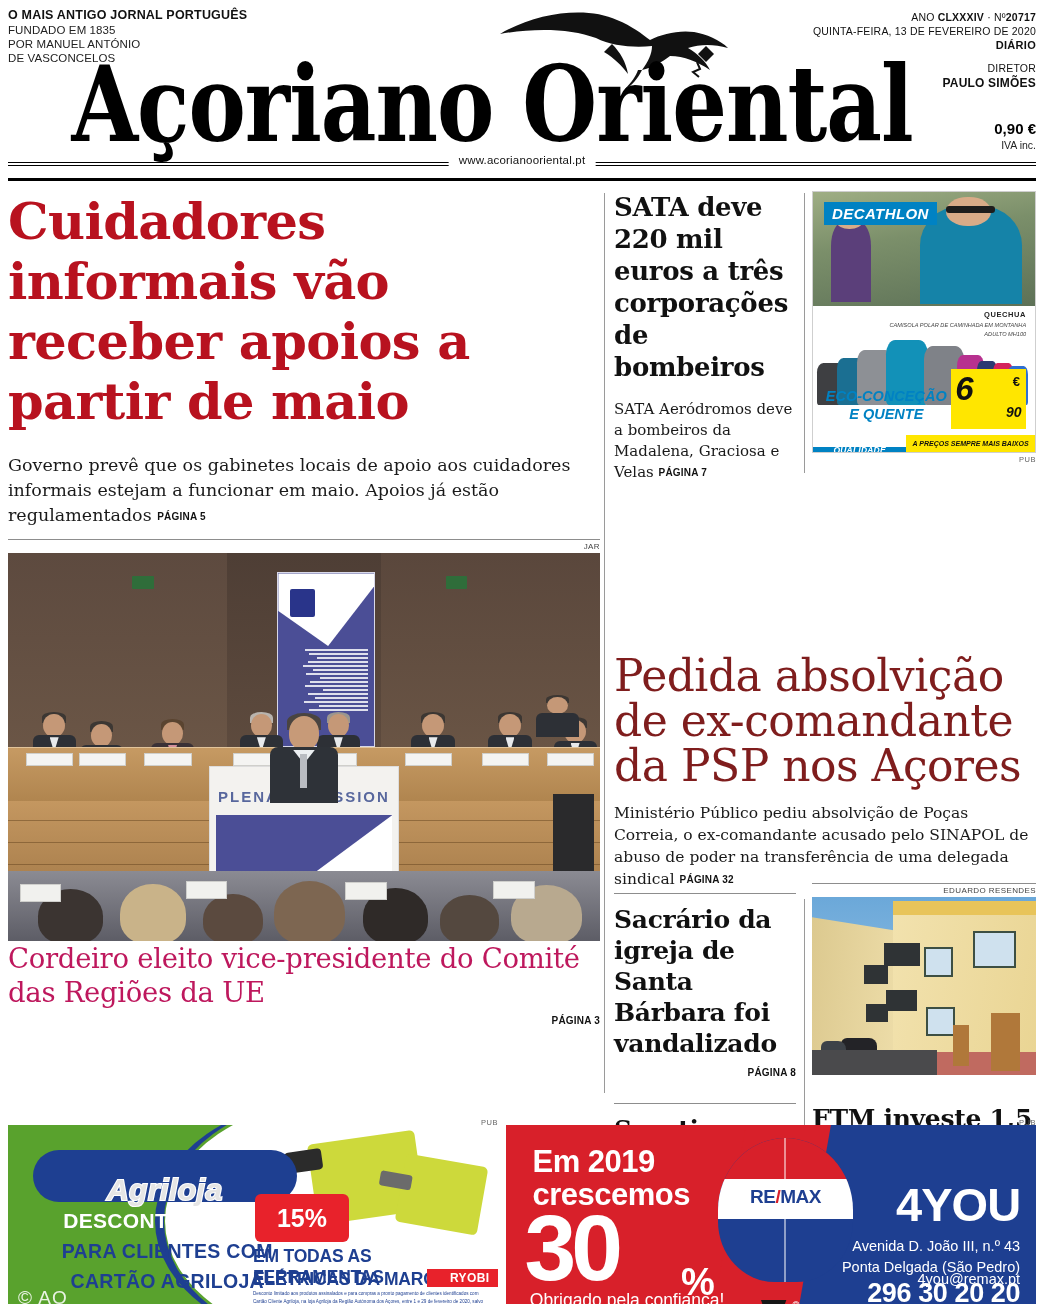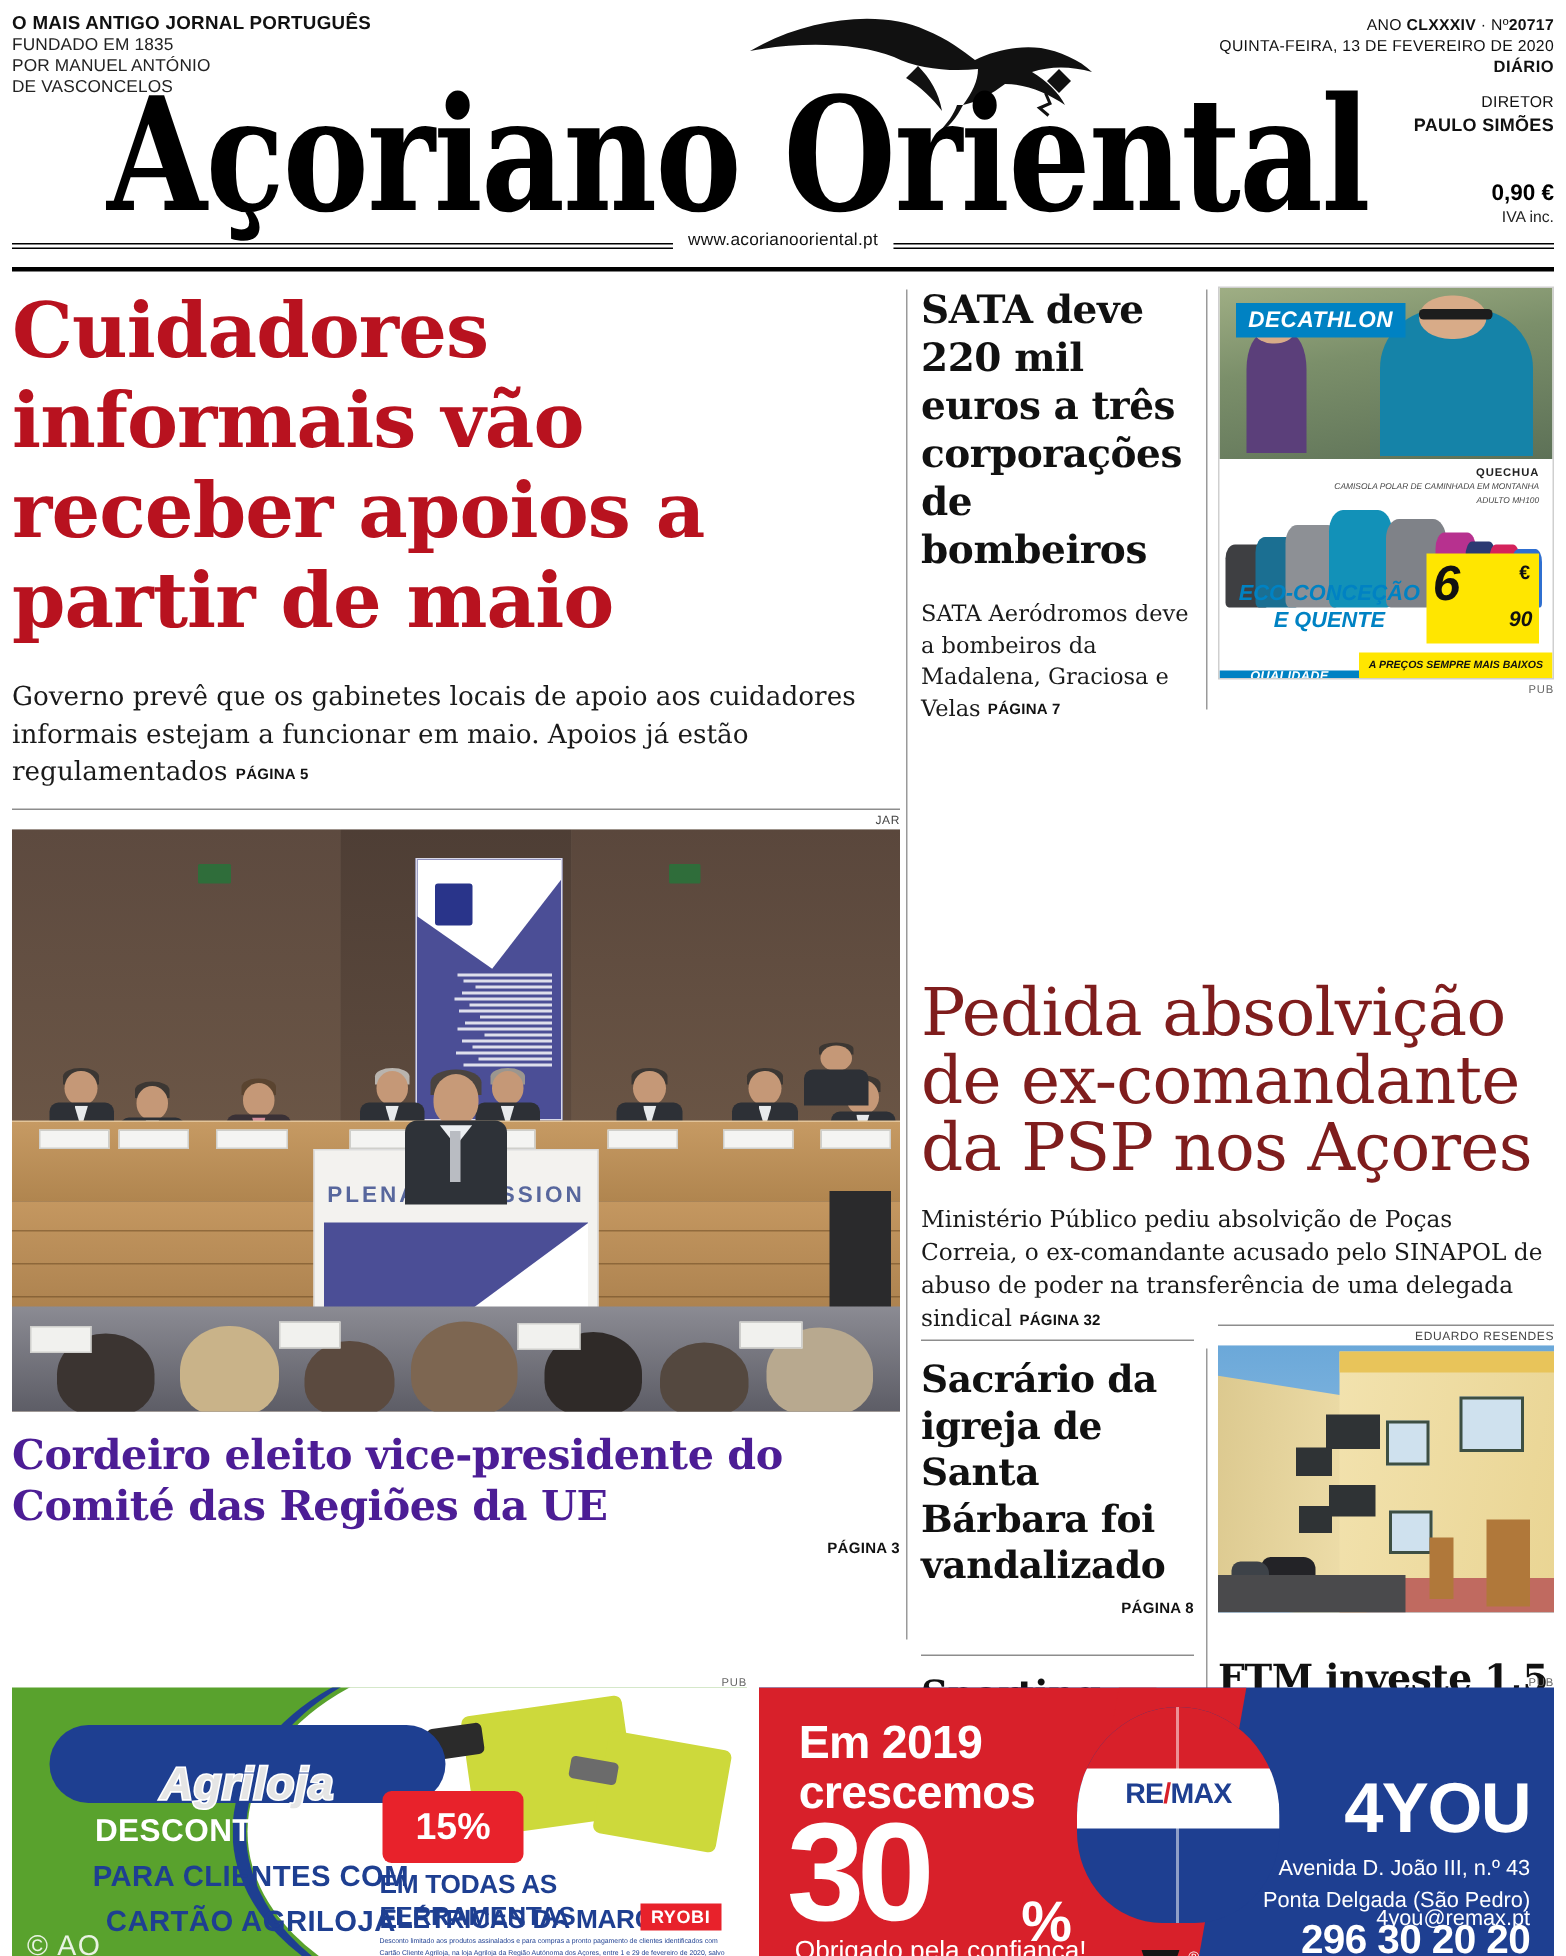--- a/index.html
+++ b/index.html
@@ -158,22 +158,22 @@
   .pm-panelist .c { position:absolute; left:40%; top:46%; width:20%; height:30%; background:#e8eaec; clip-path: polygon(0 0,100% 0,50% 100%); }
   .pm-nameplate { position:absolute; height:3.4%; background:#f4f4f2; border:1px solid #cfcfcb; top:51.5%; }
   .pm-audience { position:absolute; left:0; top:82%; width:100%; height:18%; background:linear-gradient(180deg,#8b8b93,#5d5d66); }
   .pm-aud-h { position:absolute; bottom:-4%; border-radius:50% 50% 40% 40%; }
   .pm-screenlight { position:absolute; background:#f1f1ee; border:1px solid #cfcfcc; }
   .pm-exit { position:absolute; width:3.6%; height:3.2%; background:#2f6d3a; border-radius:1px; }
   .pm-cam { position:absolute; right:1%; top:62%; width:7%; height:26%; background:#2a2a2c; }
   .pm-cam:after{ content:""; position:absolute; left:38%; top:100%; width:10%; height:40%; background:#2a2a2c;}
 
   .cap-head {
-    font-family:"DejaVu Serif", serif; font-weight:bold; font-size:27.5px; line-height:34px;
-    color:#4c1d95; margin-top: 12px; letter-spacing:-.3px;
+    font-family:"DejaVu Serif", serif; font-weight:normal; font-size:27.5px; line-height:34px;
+    color:#be185d; letter-spacing:-.3px;
   }
   .cap-pg { text-align:right; margin-top:2px; }
 
   
   .col-mid { position:absolute; left: 614px; top: 10px; width: 188px; }
   .col-right { position:absolute; left: 812px; top: 10px; width: 224px; }
 
   .h-black {
     font-family:"DejaVu Serif", serif; font-weight:bold; color:#111;
     font-size: 26px; line-height: 32px; letter-spacing:-.3px;
@@ -262,21 +262,21 @@
   .ad-agri .l-b { position:absolute; left:3.5%; top:60%; width:58%; text-align:center; font-size:19.5px; font-weight:bold; color:#1e3f91; letter-spacing:.3px;}
   .ad-agri .l-c { position:absolute; left:3.5%; top:75.5%; width:58%; text-align:center; font-size:19.5px; font-weight:bold; color:#1e3f91; letter-spacing:.3px;}
   .ad-agri .badge15 {
     position:absolute; left:50.5%; top:36%; width:19%; height:25%; background:#e8222b; border-radius:6px;
     display:flex; align-items:center; justify-content:center; color:#fff; font-size:25px; font-weight:bold;
   }
   .ad-agri .t1 { position:absolute; left:50%; top:63%; font-size:17.5px; font-weight:bold; color:#1e3f91; letter-spacing:-.2px;}
   .ad-agri .t2 { position:absolute; left:50%; top:75%; font-size:17.5px; font-weight:bold; color:#1e3f91; letter-spacing:-.2px;}
   .ad-agri .ryobi {
     position:absolute; left:85.5%; top:75%; background:#e8222b; color:#fff; font-size:12px; font-weight:bold;
-    padding:2px 7px; letter-spacing:.4px;
+    padding:2px 23px; letter-spacing:.4px;
   }
   .ad-agri .legal { position:absolute; left:50%; top:86%; width:47%; font-size:4.6px; color:#1e3f91; line-height:1.65; }
   .ad-agri .drill1 { position:absolute; left:62%; top:6%; width:22%; height:42%; background:#cdd93b; border-radius:5px; transform:rotate(-8deg); }
   .ad-agri .drill1:before{content:"";position:absolute;left:-22%;top:6%;width:34%;height:26%;background:#2b2b2b;border-radius:4px;}
   .ad-agri .drill2 { position:absolute; left:80%; top:18%; width:17%; height:36%; background:#cdd93b; border-radius:5px; transform:rotate(10deg); }
   .ad-agri .drill2:before{content:"";position:absolute;left:-26%;top:30%;width:38%;height:22%;background:#6b6b6b;border-radius:3px;}
   .ao-mark { position:absolute; left:10px; bottom:8px; color:#e9f3e3; font-size:19px; letter-spacing:1px;}
 
   .ad-remax {
     position:absolute; left:506px; top:14px; width:530px; height:192px; overflow:hidden; background:#1e3f91;

